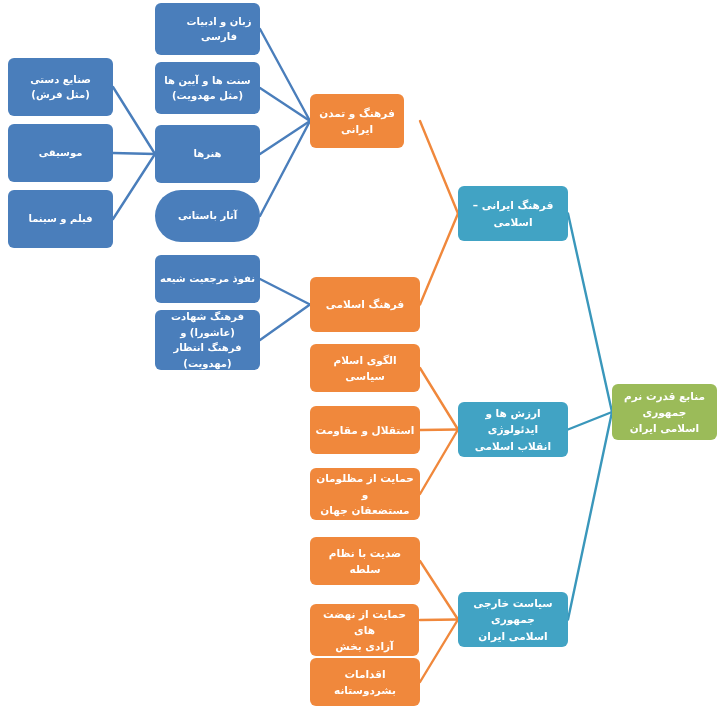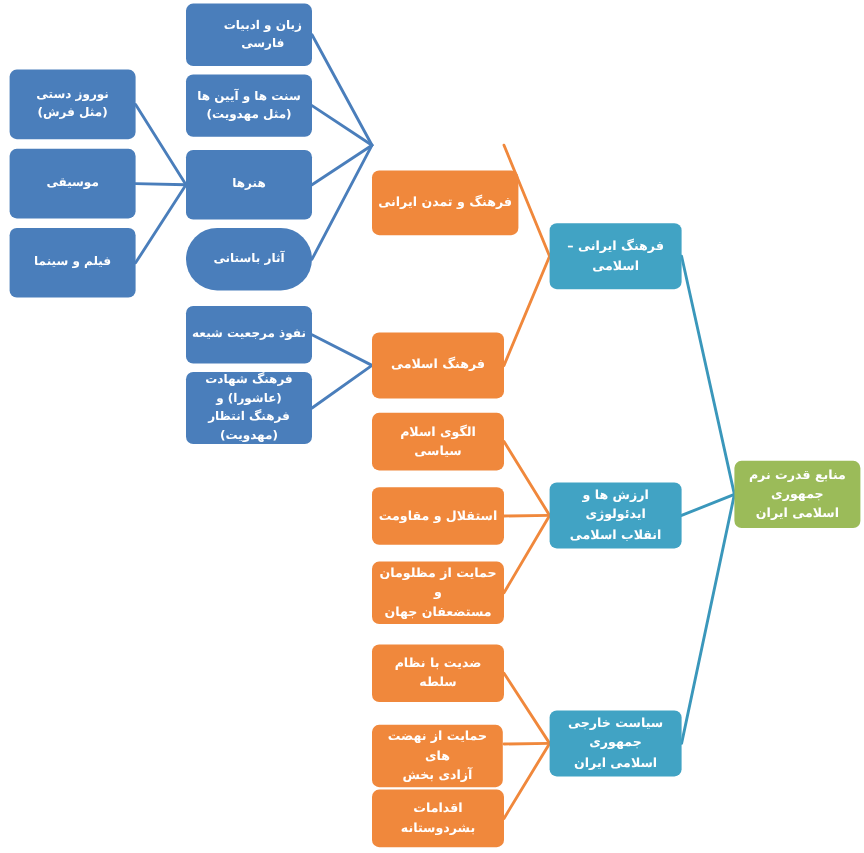--- a/index.html
+++ b/index.html
@@ -64,33 +64,33 @@
       <line x1="420" y1="430" x2="458" y2="429.5" stroke="#F0883C" stroke-width="2.4" stroke-linecap="round"></line>
       <line x1="420" y1="494" x2="458" y2="429.5" stroke="#F0883C" stroke-width="2.4" stroke-linecap="round"></line>
       <line x1="420" y1="561" x2="458" y2="619.5" stroke="#F0883C" stroke-width="2.4" stroke-linecap="round"></line>
       <line x1="420" y1="620" x2="458" y2="619.5" stroke="#F0883C" stroke-width="2.4" stroke-linecap="round"></line>
       <line x1="420" y1="682" x2="458" y2="619.5" stroke="#F0883C" stroke-width="2.4" stroke-linecap="round"></line>
       <line x1="568" y1="213.5" x2="612" y2="412" stroke="#3A97BB" stroke-width="2.4" stroke-linecap="round"></line>
       <line x1="568" y1="429.5" x2="612" y2="412" stroke="#3A97BB" stroke-width="2.4" stroke-linecap="round"></line>
       <line x1="568" y1="619.5" x2="612" y2="412" stroke="#3A97BB" stroke-width="2.4" stroke-linecap="round"></line>
     </svg>
 
-<div class="node blue s-10" style="left: 8px; top: 58px; width: 105px; height: 58px;">نوروز دستی
+<div class="node blue s-10" style="left: 8px; top: 58px; width: 105px; height: 58px;">صنایع دستی
 (مثل فرش)</div>
     <div class="node blue s-10" style="left: 8px; top: 124px; width: 105px; height: 58px;">موسیقی</div>
     <div class="node blue s-10" style="left: 8px; top: 190px; width: 105px; height: 58px;">فیلم و سینما</div>
     <div class="node blue s-10" style="left: 155px; top: 3px; width: 105px; height: 52px; padding-left: 28px;">زبان و ادبیات فارسی</div>
     <div class="node blue s-10" style="left: 155px; top: 62px; width: 105px; height: 52px;">سنت ها و آیین ها
 (مثل مهدویت)</div>
     <div class="node blue s-10" style="left: 155px; top: 125px; width: 105px; height: 58px;">هنرها</div>
     <div class="node blue s-10" style="left: 155px; top: 190px; width: 105px; height: 52px; border-radius: 26px;">آثار باستانی</div>
     <div class="node blue s-10" style="left: 155px; top: 255px; width: 105px; height: 48px;">نفوذ مرجعیت شیعه</div>
     <div class="node blue s-10" style="left: 155px; top: 310px; width: 105px; height: 60px;">فرهنگ شهادت (عاشورا) و
 فرهنگ انتظار (مهدویت)</div>
-    <div class="node orange s-11" style="left: 310px; top: 94px; width: 122px; height: 54px; margin-top: 48px;">فرهنگ و تمدن ایرانی</div>
+    <div class="node orange s-11" style="left: 310px; top: 94px; width: 94px; height: 54px;">فرهنگ و تمدن ایرانی</div>
     <div class="node orange s-11" style="left: 310px; top: 277px; width: 110px; height: 55px;">فرهنگ اسلامی</div>
     <div class="node orange s-11" style="left: 310px; top: 344px; width: 110px; height: 48px;">الگوی اسلام سیاسی</div>
     <div class="node orange s-11" style="left: 310px; top: 406px; width: 110px; height: 48px;">استقلال و مقاومت</div>
     <div class="node orange s-11" style="left: 310px; top: 468px; width: 110px; height: 52px;">حمایت از مظلومان و
 مستضعفان جهان</div>
     <div class="node orange s-11" style="left: 310px; top: 537px; width: 110px; height: 48px;">ضدیت با نظام سلطه</div>
     <div class="node orange s-11" style="left: 310px; top: 604px; width: 109px; height: 52px;">حمایت از نهضت های
 آزادی بخش</div>
     <div class="node orange s-11" style="left: 310px; top: 658px; width: 110px; height: 48px;">اقدامات بشردوستانه</div>
     <div class="node teal s-11" style="left: 458px; top: 186px; width: 110px; height: 55px;">فرهنگ ایرانی – اسلامی</div>

